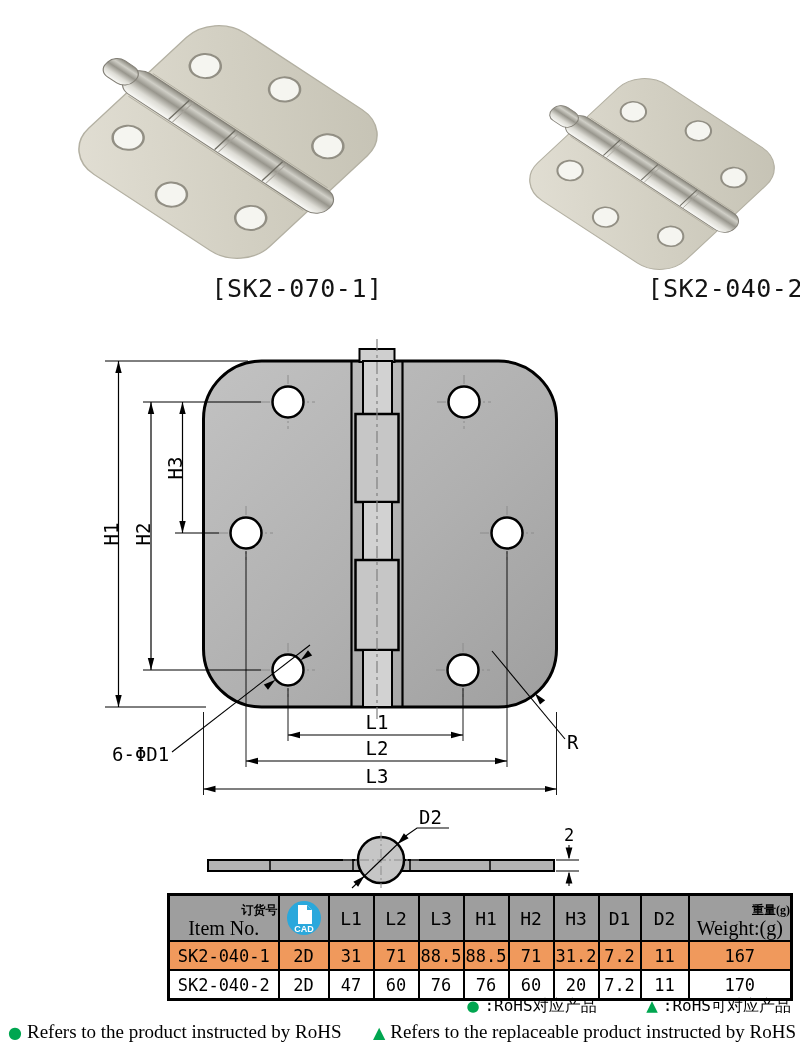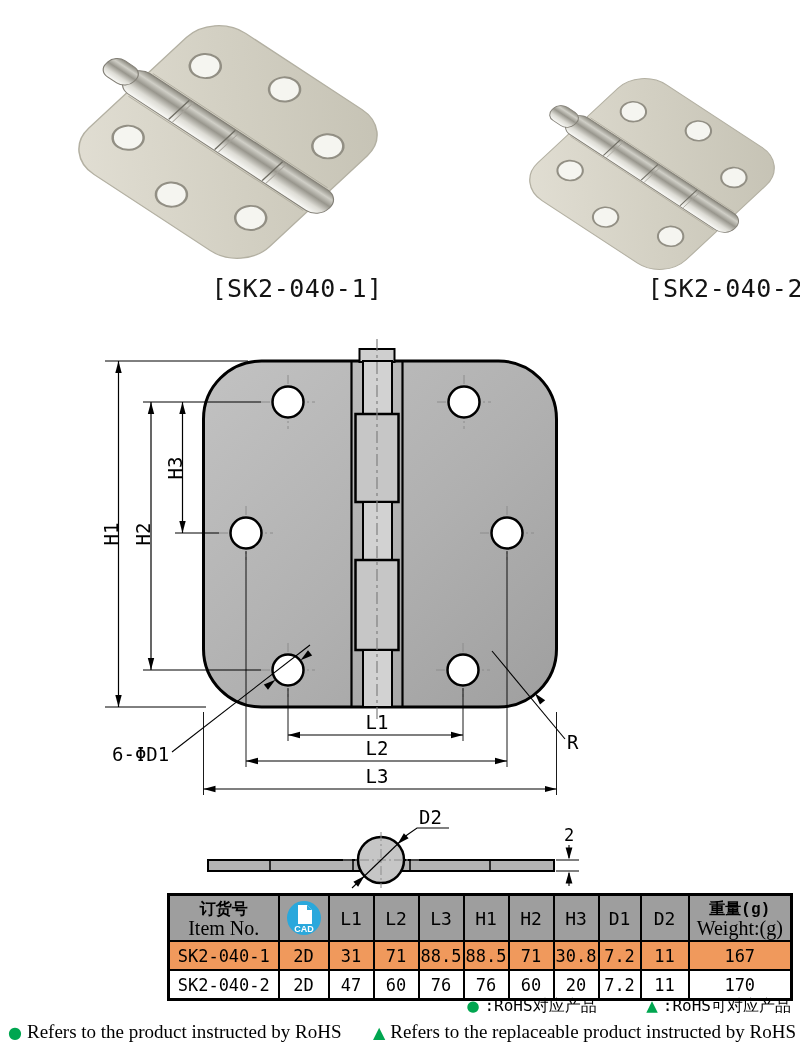--- a/index.html
+++ b/index.html
@@ -10,21 +10,21 @@
   
   .photo-label{position:absolute;width:230px;text-align:center;font-size:25px;letter-spacing:0.5px;
                font-family:"DejaVu Sans Mono",monospace;color:#141414;}
   
   table.spec{position:absolute;left:167px;top:893px;width:623px;border-collapse:collapse;
              table-layout:fixed;background:#fff;border:3px solid #000;}
   .spec th,.spec td{border:2px solid #000;text-align:center;vertical-align:middle;padding:0;overflow:hidden;}
   .spec thead th{background:#9E9E9E;height:44px;font-weight:normal;}
   .spec tbody td{height:27px;font-size:17px;font-family:"DejaVu Sans Mono",monospace;}
   .spec tbody tr.hl td{background:#F0995C;}
-  .th-cn{font-size:16px;font-weight:bold;line-height:20px;font-family:Liberation Mono, monospace;}
+  .th-cn{font-size:12px;font-weight:bold;line-height:20px;font-family:Liberation Serif, serif;text-align:right;}
   .th-en{font-size:20px;line-height:17px;font-weight:normal;font-family:"Liberation Serif",serif;}
   .dim-th{font-size:18px;font-family:"DejaVu Sans Mono",monospace;}
   
   .legend-cn{position:absolute;top:996px;right:9px;font-size:16px;white-space:nowrap;
              font-family:"DejaVu Sans Mono","DejaVu Sans",sans-serif;}
   .legend-cn .entry{margin-left:40px;}
   .legend-en{position:absolute;top:1013px;left:8px;width:788px;display:flex;justify-content:space-between;
              font-size:19px;font-family:"Liberation Serif",serif;white-space:nowrap;margin-top:8px;}
   .sym{color:#00A650;margin-right:5px;font-family:"DejaVu Sans",sans-serif;}
   .sym.dot{font-size:15px;}
@@ -67,21 +67,21 @@
         <line x1="-16" y1="-4" x2="16" y2="-4" stroke="#6e6c63" stroke-width="1.5"></line>
         <line x1="-16" y1="1" x2="16" y2="1" stroke="#a5a29a" stroke-width="1"></line>
         <line x1="-16" y1="58" x2="16" y2="58" stroke="#6e6c63" stroke-width="1.5"></line>
         <line x1="-16" y1="63" x2="16" y2="63" stroke="#a5a29a" stroke-width="1"></line>
         <rect x="-13.5" y="-158" width="27" height="36" rx="12" fill="url(#gBarrel)" stroke="#827f76" stroke-width="1.2"></rect>
       </g>
     </defs>
     <use href="#hingeModel" transform="translate(228,142) scale(1,0.78) rotate(-50)"></use>
     <use href="#hingeModel" transform="translate(652,174) scale(0.82,0.64) rotate(-50)"></use>
   </svg>
-  <div class="photo-label" style="left:182px;top:274px">[SK2-040-1]</div>
+  <div class="photo-label" style="left:182px;top:274px">[SK2-070-1]</div>
   <div class="photo-label" style="left:618px;top:274px">[SK2-040-2]</div>
 
   <svg class="abs" style="left:80px;top:330px" width="545" height="566" viewBox="80 330 545 566" font-family="DejaVu Sans Mono, monospace" font-size="19" fill="#000">
     <defs>
       <linearGradient id="gPlateDraw" x1="0" y1="0" x2="1" y2="1">
         <stop offset="0" stop-color="#c2c2c2"></stop>
         <stop offset="0.55" stop-color="#b0b0b0"></stop>
         <stop offset="1" stop-color="#9f9f9f"></stop>
       </linearGradient>
       <marker id="arw" markerWidth="14" markerHeight="8" refX="12" refY="4" orient="auto-start-reverse" markerUnits="userSpaceOnUse">
@@ -231,21 +231,21 @@
     </thead>
     <tbody>
       <tr class="hl">
         <td>SK2-040-1</td>
         <td>2D</td>
         <td>31</td>
         <td>71</td>
         <td>88.5</td>
         <td>88.5</td>
         <td>71</td>
-        <td>30.8</td>
+        <td>31.2</td>
         <td>7.2</td>
         <td>11</td>
         <td>167</td>
       </tr>
       <tr>
         <td>SK2-040-2</td>
         <td>2D</td>
         <td>47</td>
         <td>60</td>
         <td>76</td>

